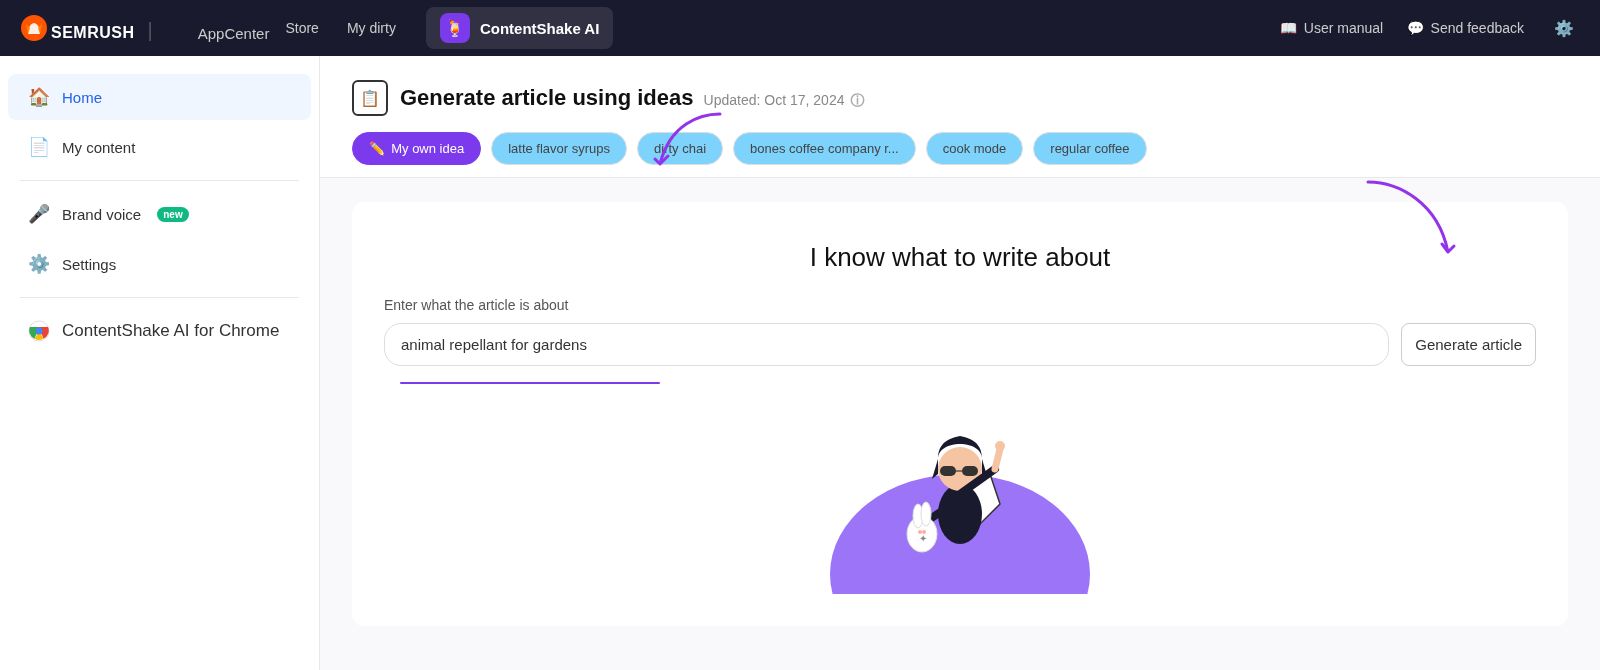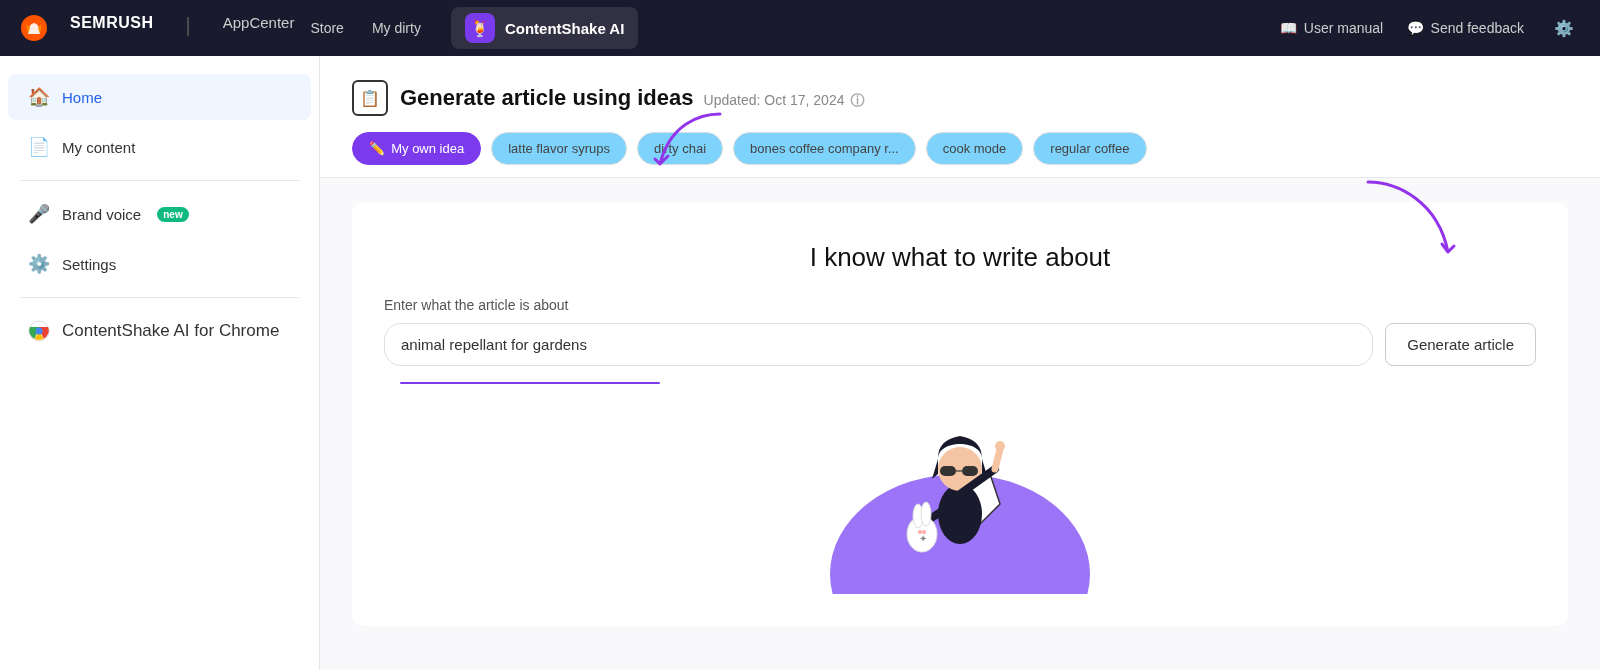--- a/index.html
+++ b/index.html
@@ -16,41 +16,42 @@
       color: white;
     }
     .topnav-brand {
       display: flex;
       align-items: center;
       gap: 8px;
       margin-right: 16px;
     }
     .semrush-logo {
       display: flex;
-      align-items: flex-start;
-      gap: 22px;
+      align-items: flex-end;
+      gap: 3px;
     }
     .semrush-fox {
       width: 28px;
       height: 28px;
     }
     .semrush-text {
       color: white;
       font-weight: 700;
       font-size: 16px;
       letter-spacing: 0.5px;
     }
     .nav-divider {
       color: #555;
       margin: 0 10px;
       font-size: 20px;
     }
     .appcenter-text {
       color: #ccc;
       font-size: 15px;
+      margin-left: 32px;
     }
     .topnav-links {
       display: flex;
       align-items: center;
       gap: 28px;
     }
     .topnav-link {
       color: #ccc;
       font-size: 14px;
       text-decoration: none;
@@ -269,21 +270,21 @@
       flex: 1;
       padding: 12px 16px;
       border: 1.5px solid #ddd;
       border-radius: 17px;
       font-size: 15px;
       color: #333;
       outline: none;
       background: white;
     }
     .generate-btn {
-      padding: 12px 21px;
+      padding: 12px 13px;
       background: white;
       border: 1.5px solid #ccc;
       border-radius: 8px;
       font-size: 15px;
       font-weight: 500;
       color: #333;
       cursor: pointer;
       white-space: nowrap;
     }
 

